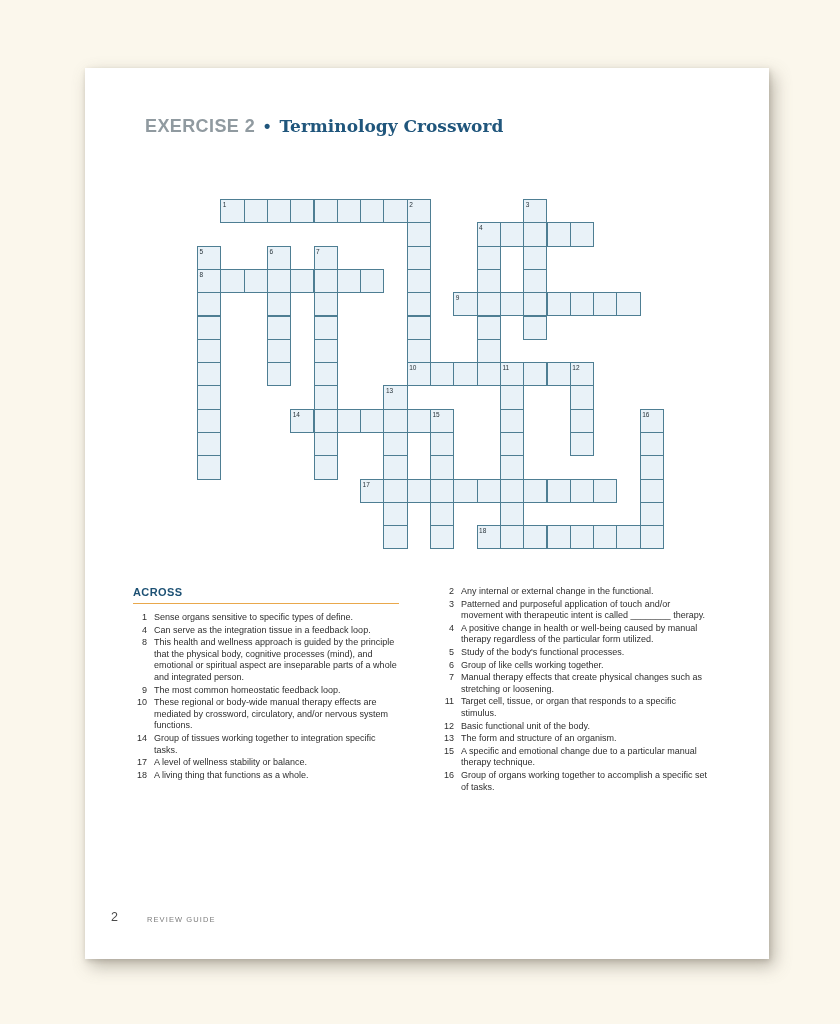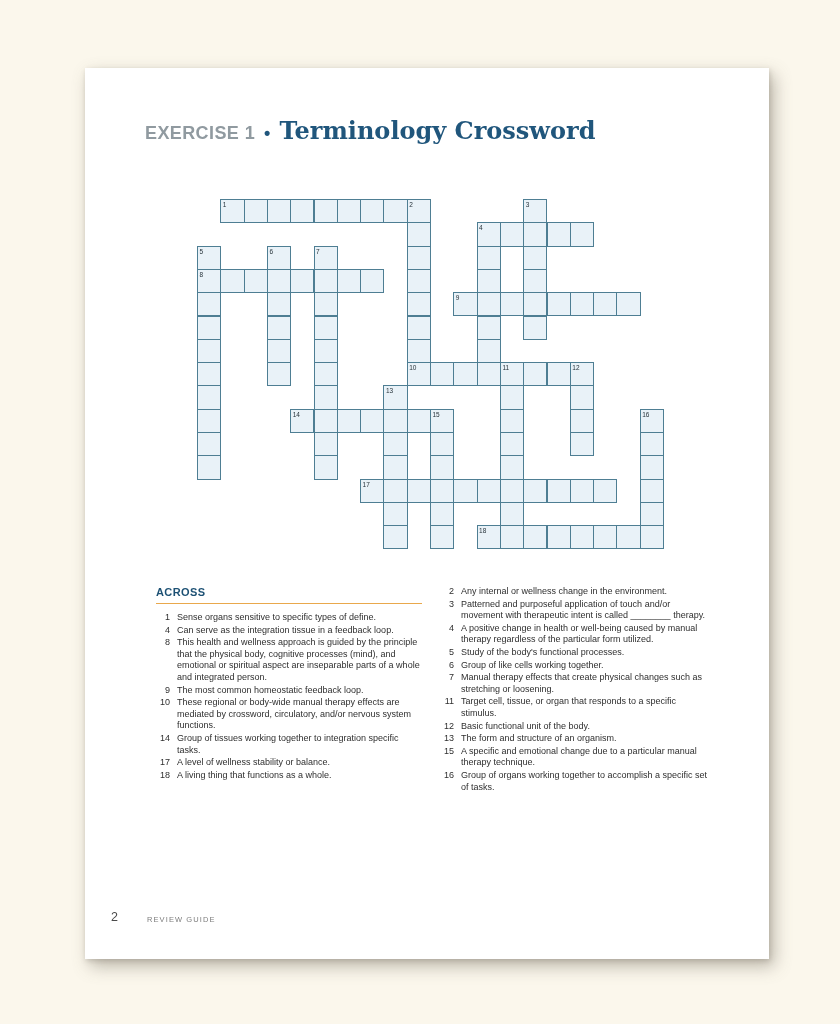--- a/index.html
+++ b/index.html
@@ -31,21 +31,21 @@
   }
   .title .ex-label {
     color: #909aa0;
     font-family: "Liberation Sans", sans-serif;
     letter-spacing: 0.4px;
   }
   .title .bullet { color: #20567c; padding: 0 4px; }
   .title .title-text {
     color: #20567c;
     font-family: "DejaVu Serif", serif;
-    font-size: 24px;
+    font-size: 17px;
   }
   .subtitle {
     position: absolute;
     left: 60px; top: 78px;
     font-size: 11.5px;
     font-style: italic;
     color: #44484b;
     white-space: nowrap;
   }
 
@@ -68,21 +68,21 @@
     line-height: 7px;
     color: #27333a;
     z-index: 2;
   }
 
   
   .clue-col {
     position: absolute;
     top: 518px;
   }
-  .clue-col.across { left: 71px;  width: 266px; }
+  .clue-col.across { left: 48px;  width: 266px; }
   .clue-col.down   { left: 355px; width: 270px; }
   .clue-header {
     font-size: 11px;
     font-weight: bold;
     letter-spacing: 0.4px;
     color: #1d5174;
     padding-bottom: 5px;
     border-bottom: 1.5px solid #e9a84c;
     margin-bottom: 8px;
   }
@@ -117,21 +117,21 @@
     color: #7d7d7d;
   }
 </style>
 </head>
 <body>
 
 <div class="canvas">
   <div class="paper">
 
     <div class="title">
-      <span class="ex-label">EXERCISE 1</span>
+      <span class="ex-label">EXERCISE 2</span>
       <span class="bullet">•</span>
       <span class="title-text">Terminology Crossword</span>
     </div>
 
 
     <div class="grid">
         <div class="cell" style="left: 23.3px; top: 0px;"></div>
         <div class="cell" style="left: 46.6px; top: 0px;"></div>
         <div class="cell" style="left: 69.9px; top: 0px;"></div>
         <div class="cell" style="left: 93.2px; top: 0px;"></div>
@@ -308,21 +308,21 @@
             <div class="clue-num">18</div>
             <div class="clue-text">A living thing that functions as a whole.</div>
           </li>
         </ul>
     </div>
 
     <div class="clue-col down">
       <ul class="clue-list" id="down-list">
           <li class="clue-item">
             <div class="clue-num">2</div>
-            <div class="clue-text">Any internal or wellness change in the environment.</div>
+            <div class="clue-text">Any internal or external change in the functional.</div>
           </li>
           <li class="clue-item">
             <div class="clue-num">3</div>
             <div class="clue-text">Patterned and purposeful application of touch and/or movement with therapeutic intent is called ________ therapy.</div>
           </li>
           <li class="clue-item">
             <div class="clue-num">4</div>
             <div class="clue-text">A positive change in health or well-being caused by manual therapy regardless of the particular form utilized.</div>
           </li>
           <li class="clue-item">

